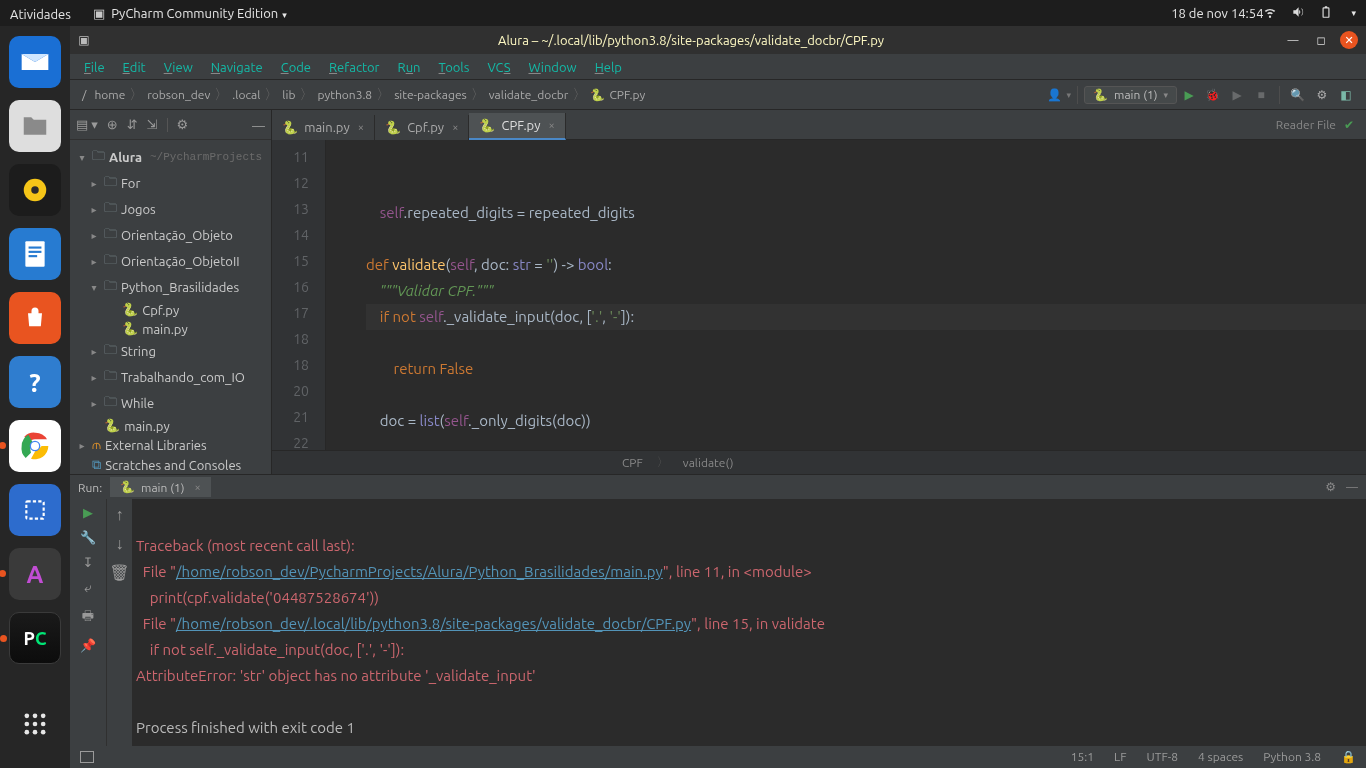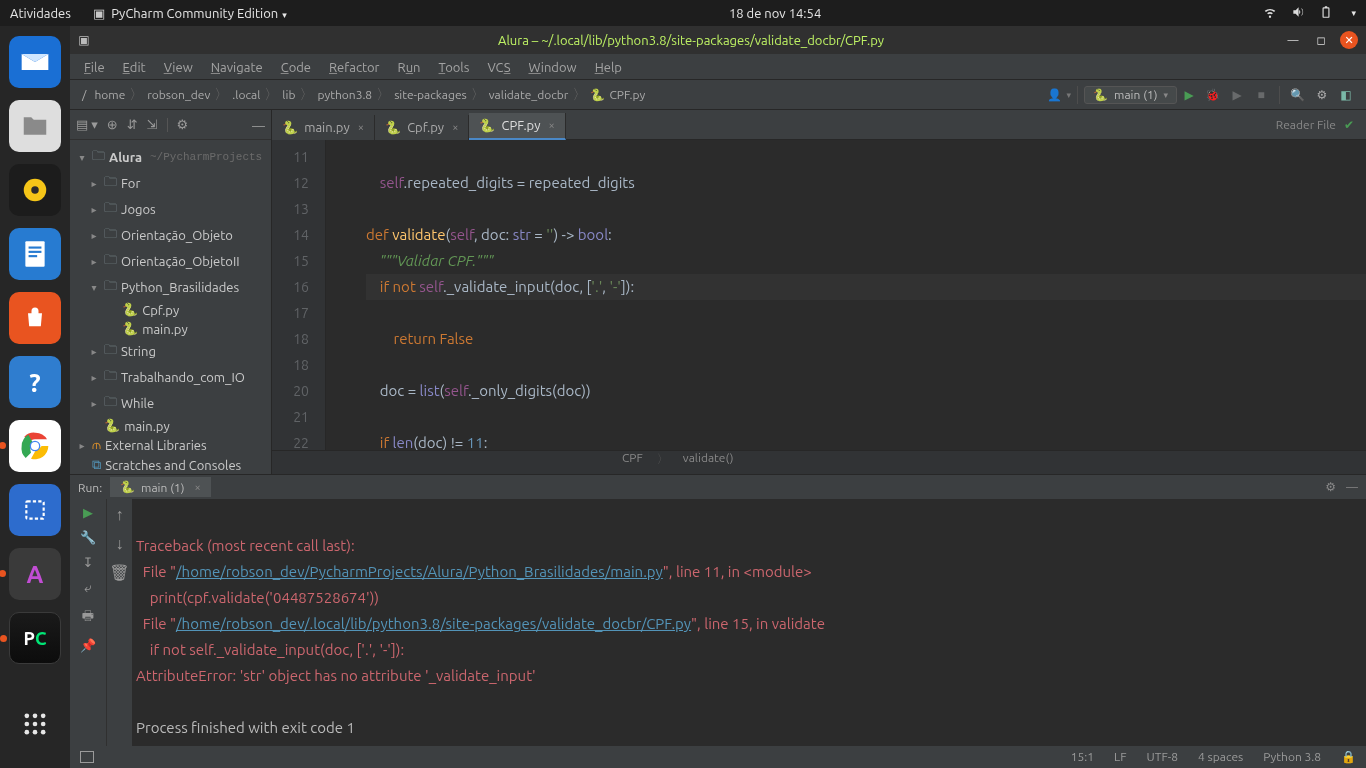--- a/index.html
+++ b/index.html
@@ -1,50 +1,50 @@
 <!DOCTYPE html>
 <html><head>
 <meta charset="utf-8">
 <style>
 * { margin: 0; padding: 0; box-sizing: border-box; font-family: "Ubuntu", "Segoe UI", sans-serif; }
 html, body { width: 1366px; height: 768px; overflow: hidden; background: #1e1e1e; color: #bbbbbb; }
 .screen { display: flex; flex-direction: column; width: 100%; height: 100%; }
 
 
 .osbar { height: 26px; background: #1d1d1d; color: #e6e6e6; display: flex; align-items: center; padding: 0 10px; font-size: 13px; }
-.osbar .os-left { display: flex; gap: 22px; align-items: center; }
-.osbar .os-center { flex: 1; text-align: center; }
+.osbar .os-left { display: flex; gap: 22px; align-items: flex-end; }
+.osbar .os-center { flex: 1; text-align: right; }
 .osbar .os-right { display: flex; gap: 14px; align-items: center; }
 .osbar .tri { font-size: 9px; margin-left: 4px; }
 .osbar .tray-icon svg { width: 14px; height: 14px; fill: #dcdcdc; }
 
 
 .mainrow { flex: 1; display: flex; min-height: 0; }
 
 
 .launcher { width: 70px; background: #262626; display: flex; flex-direction: column; align-items: center; padding-top: 10px; gap: 12px; }
 .launcher .item { width: 52px; height: 52px; border-radius: 10px; display: flex; align-items: center; justify-content: center; font-size: 22px; color: #fff; position: relative; }
 .launcher .item.active::before { content: ""; position: absolute; left: -10px; top: 22px; width: 7px; height: 7px; background: #e95420; border-radius: 50%; }
 .launcher .pc { background: linear-gradient(#1a1a1a,#0c0c0c); border: 1px solid #3a3a3a; font-family: monospace; font-weight: bold; font-size: 18px; }
 .launcher .pc span.c { color: #00e676; }
 .launcher .grid-3x3 { margin-top: auto; margin-bottom: 18px; }
 
 
 .window { flex: 1; display: flex; flex-direction: column; min-width: 0; background: #2b2b2b; }
 
 
 .titlebar { height: 28px; background: #303030; display: flex; align-items: center; }
-.titlebar .title { flex: 1; text-align: center; font-size: 13px; color: #bef264; }
+.titlebar .title { flex: 1; text-align: center; font-size: 13px; color: #fef9c3; }
 .titlebar .winbtns { display: flex; gap: 10px; padding-right: 8px; }
 .titlebar .winbtn { width: 18px; height: 18px; border-radius: 50%; display: flex; align-items: center; justify-content: center; font-size: 11px; color: #ddd; }
 .titlebar .close { background: #e95420; color: #fff; }
 .titlebar .logo { width: 28px; display: flex; align-items: center; justify-content: center; color: #bbb; font-size: 12px; }
 
 
-.menubar { height: 26px; background: #3c3f41; display: flex; align-items: center; padding: 0 6px; font-size: 13px; color: #a3a3a3; gap: 2px; border-bottom: 1px solid #272727; }
+.menubar { height: 26px; background: #3c3f41; display: flex; align-items: center; padding: 0 6px; font-size: 13px; color: #14b8a6; gap: 2px; border-bottom: 1px solid #272727; }
 .menubar .mi { padding: 2px 8px; cursor: default; }
 .menubar .mi u { text-decoration: underline; text-decoration-color: #888; }
 
 
 .navbar { height: 30px; background: #3c3f41; display: flex; align-items: center; padding: 0 8px; font-size: 12px; color: #aaaaaa; border-bottom: 1px solid #272727; }
 .navbar .crumb { display: flex; align-items: center; gap: 4px; padding: 0 4px; }
 .navbar .sep { color: #666; font-size: 14px; }
 .navbar .tbtn { width: 22px; height: 22px; display: flex; align-items: center; justify-content: center; color: #aaa; margin: 0 1px; cursor: default; }
 .navbar .divider { width: 1px; height: 18px; background: #4d4d4d; margin: 0 6px; }
 .navbar .spacer { flex: 1; }
@@ -75,32 +75,32 @@
 .ed-tabs { display: flex; align-items: flex-end; height: 30px; margin-left: 0; }
 .ed-tab { display: flex; align-items: center; gap: 6px; padding: 5px 10px; font-size: 13px; color: #aaa; border-right: 1px solid #2b2b2b; background: #3c3f41; }
 .ed-tab.active { background: #4e5254; color: #ddd; border-bottom: 2px solid #4a88c7; }
 .ed-tab .x { font-size: 11px; color: #888; margin-left: 2px; }
 .reader { margin-left: auto; padding-right: 12px; font-size: 12px; color: #888; display: flex; gap: 8px; align-items: center; }
 .reader .check { color: #499c54; }
 
 .editor-wrap { flex: 1; display: flex; min-height: 0; background: #2b2b2b; }
 .gutter { width: 54px; background: #313335; color: #606366; font-family: "Ubuntu Mono","Consolas",monospace; font-size: 14px; text-align: right; padding: 4px 16px 4px 4px; line-height: 26px; border-right: 1px solid #272727; }
 .gutter .ln { height: 26px; position: relative; }
-.code { flex: 1; font-family: "Ubuntu Mono","Consolas",monospace; font-size: 15px; line-height: 26px; padding: 4px 0 4px 40px; white-space: pre; color: #a9b7c6; overflow: hidden; position: relative; }
+.code { flex: 1; font-family: "Ubuntu Mono","Consolas",monospace; font-size: 15px; line-height: 26px; padding: 4px 0 4px 40px; white-space: pre; color: #a9b7c6; overflow: hidden; position: relative; margin-top: 30px; }
 .code .line { height: 26px; }
 .code .hl { background: #323232; display: block; width: 100%; }
 .kw { color: #cc7832; }
 .fn { color: #ffc66d; }
 .self { color: #94558d; }
 .str { color: #6a8759; }
 .doc { color: #629755; font-style: italic; }
 .builtin { color: #8888c6; }
 .num { color: #6897bb; }
 
-.ed-breadcrumb { height: 24px; background: #313335; color: #888; font-size: 12px; display: flex; padding-left: 350px; gap: 14px; border-top: 1px solid #272727; }
+.ed-breadcrumb { height: 24px; background: #313335; color: #888; font-size: 12px; display: flex; align-items: center; padding-left: 350px; gap: 14px; border-top: 1px solid #272727; }
 
 
 .toolwin { height: 272px; display: flex; flex-direction: column; border-top: 1px solid #272727; }
 .toolhead { height: 24px; background: #3c3f41; display: flex; align-items: center; font-size: 12px; padding: 0 8px; color: #bbb; }
 .toolhead .tab { display: flex; align-items: center; gap: 6px; background: #4e5254; padding: 3px 10px; border-radius: 0; margin-left: 8px; }
 .toolhead .gear { margin-left: auto; display: flex; gap: 10px; color: #888; }
 .toolbody { flex: 1; display: flex; min-height: 0; background: #2b2b2b; }
 .toolside { width: 36px; background: #3c3f41; display: flex; flex-direction: column; align-items: center; padding: 6px 0; gap: 10px; }
 .toolside .ib { font-size: 13px; color: #999; cursor: default; }
 .toolside .play { color: #499c54; }

